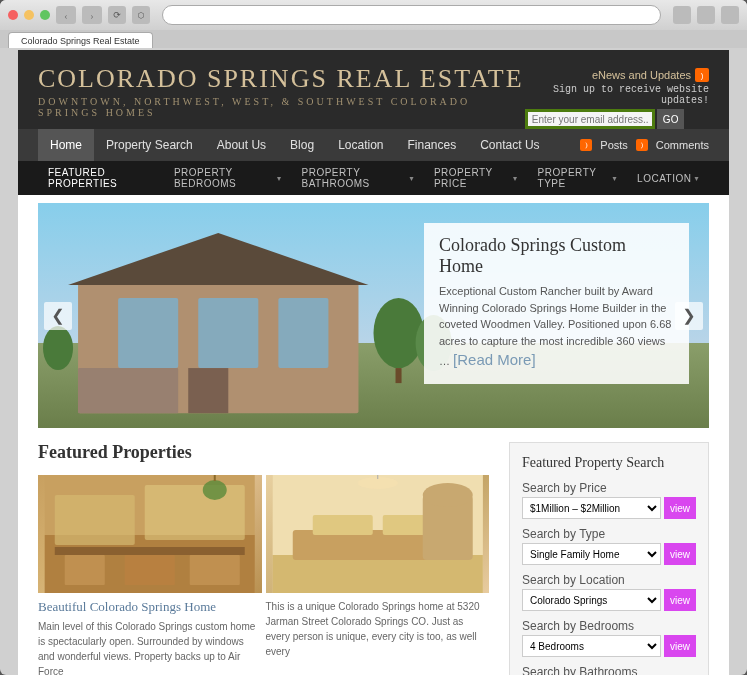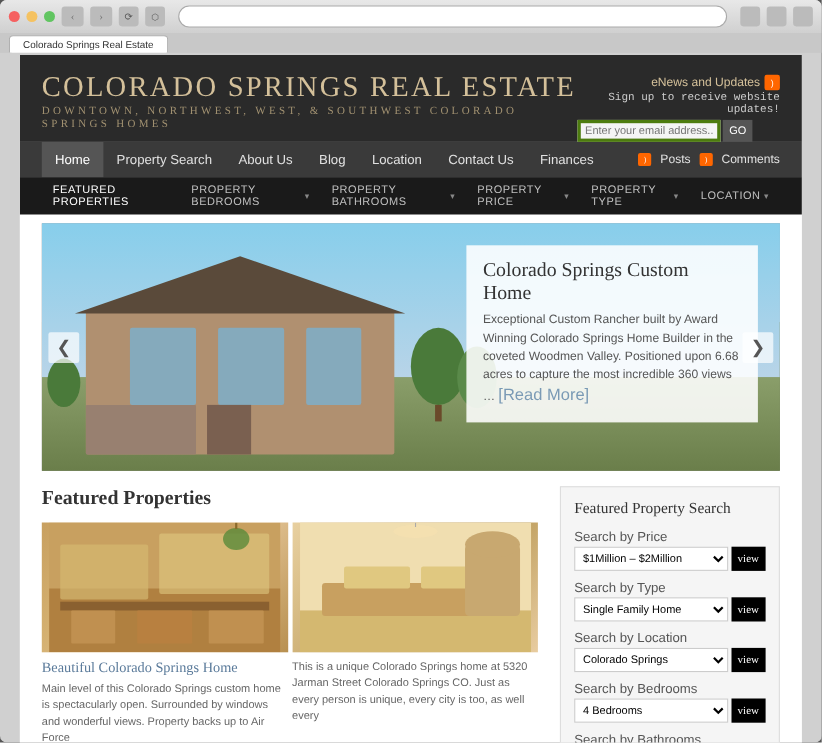--- a/index.html
+++ b/index.html
@@ -334,27 +334,27 @@
       height: 22px;
       border: 1px solid #ccc;
       background: white;
       font-size: 10px;
       font-family: Arial, sans-serif;
       padding: 0 3px;
     }
 
     .view-btn {
       height: 22px;
-      background: #000000;
+      background: #d946ef;
       color: white;
       font-size: 10px;
       border: none;
       padding: 0 6px;
       cursor: pointer;
-      font-family: Liberation Serif, serif;
+      font-family: Liberation Sans, sans-serif;
     }
 
     
     .tab-strip {
       height: 18px;
       background: #c8c8c8;
       display: flex;
       align-items: flex-end;
       padding: 0 8px;
     }
@@ -414,22 +414,22 @@
       </div>
     </div>
 
     <div class="primary-nav">
       <div class="nav-links">
         <a class="nav-link active">Home</a>
         <a class="nav-link">Property Search</a>
         <a class="nav-link">About Us</a>
         <a class="nav-link">Blog</a>
         <a class="nav-link">Location</a>
+        <a class="nav-link">Finances</a>
         <a class="nav-link">Contact Us</a>
-        <a class="nav-link">Finances</a>
       </div>
       <div class="nav-right">
         <span class="rss-icon">)</span>
         <span class="rss-posts">Posts</span>
         <span class="rss-icon">)</span>
         <span class="rss-posts">Comments</span>
       </div>
     </div>
 
     <div class="secondary-nav">

